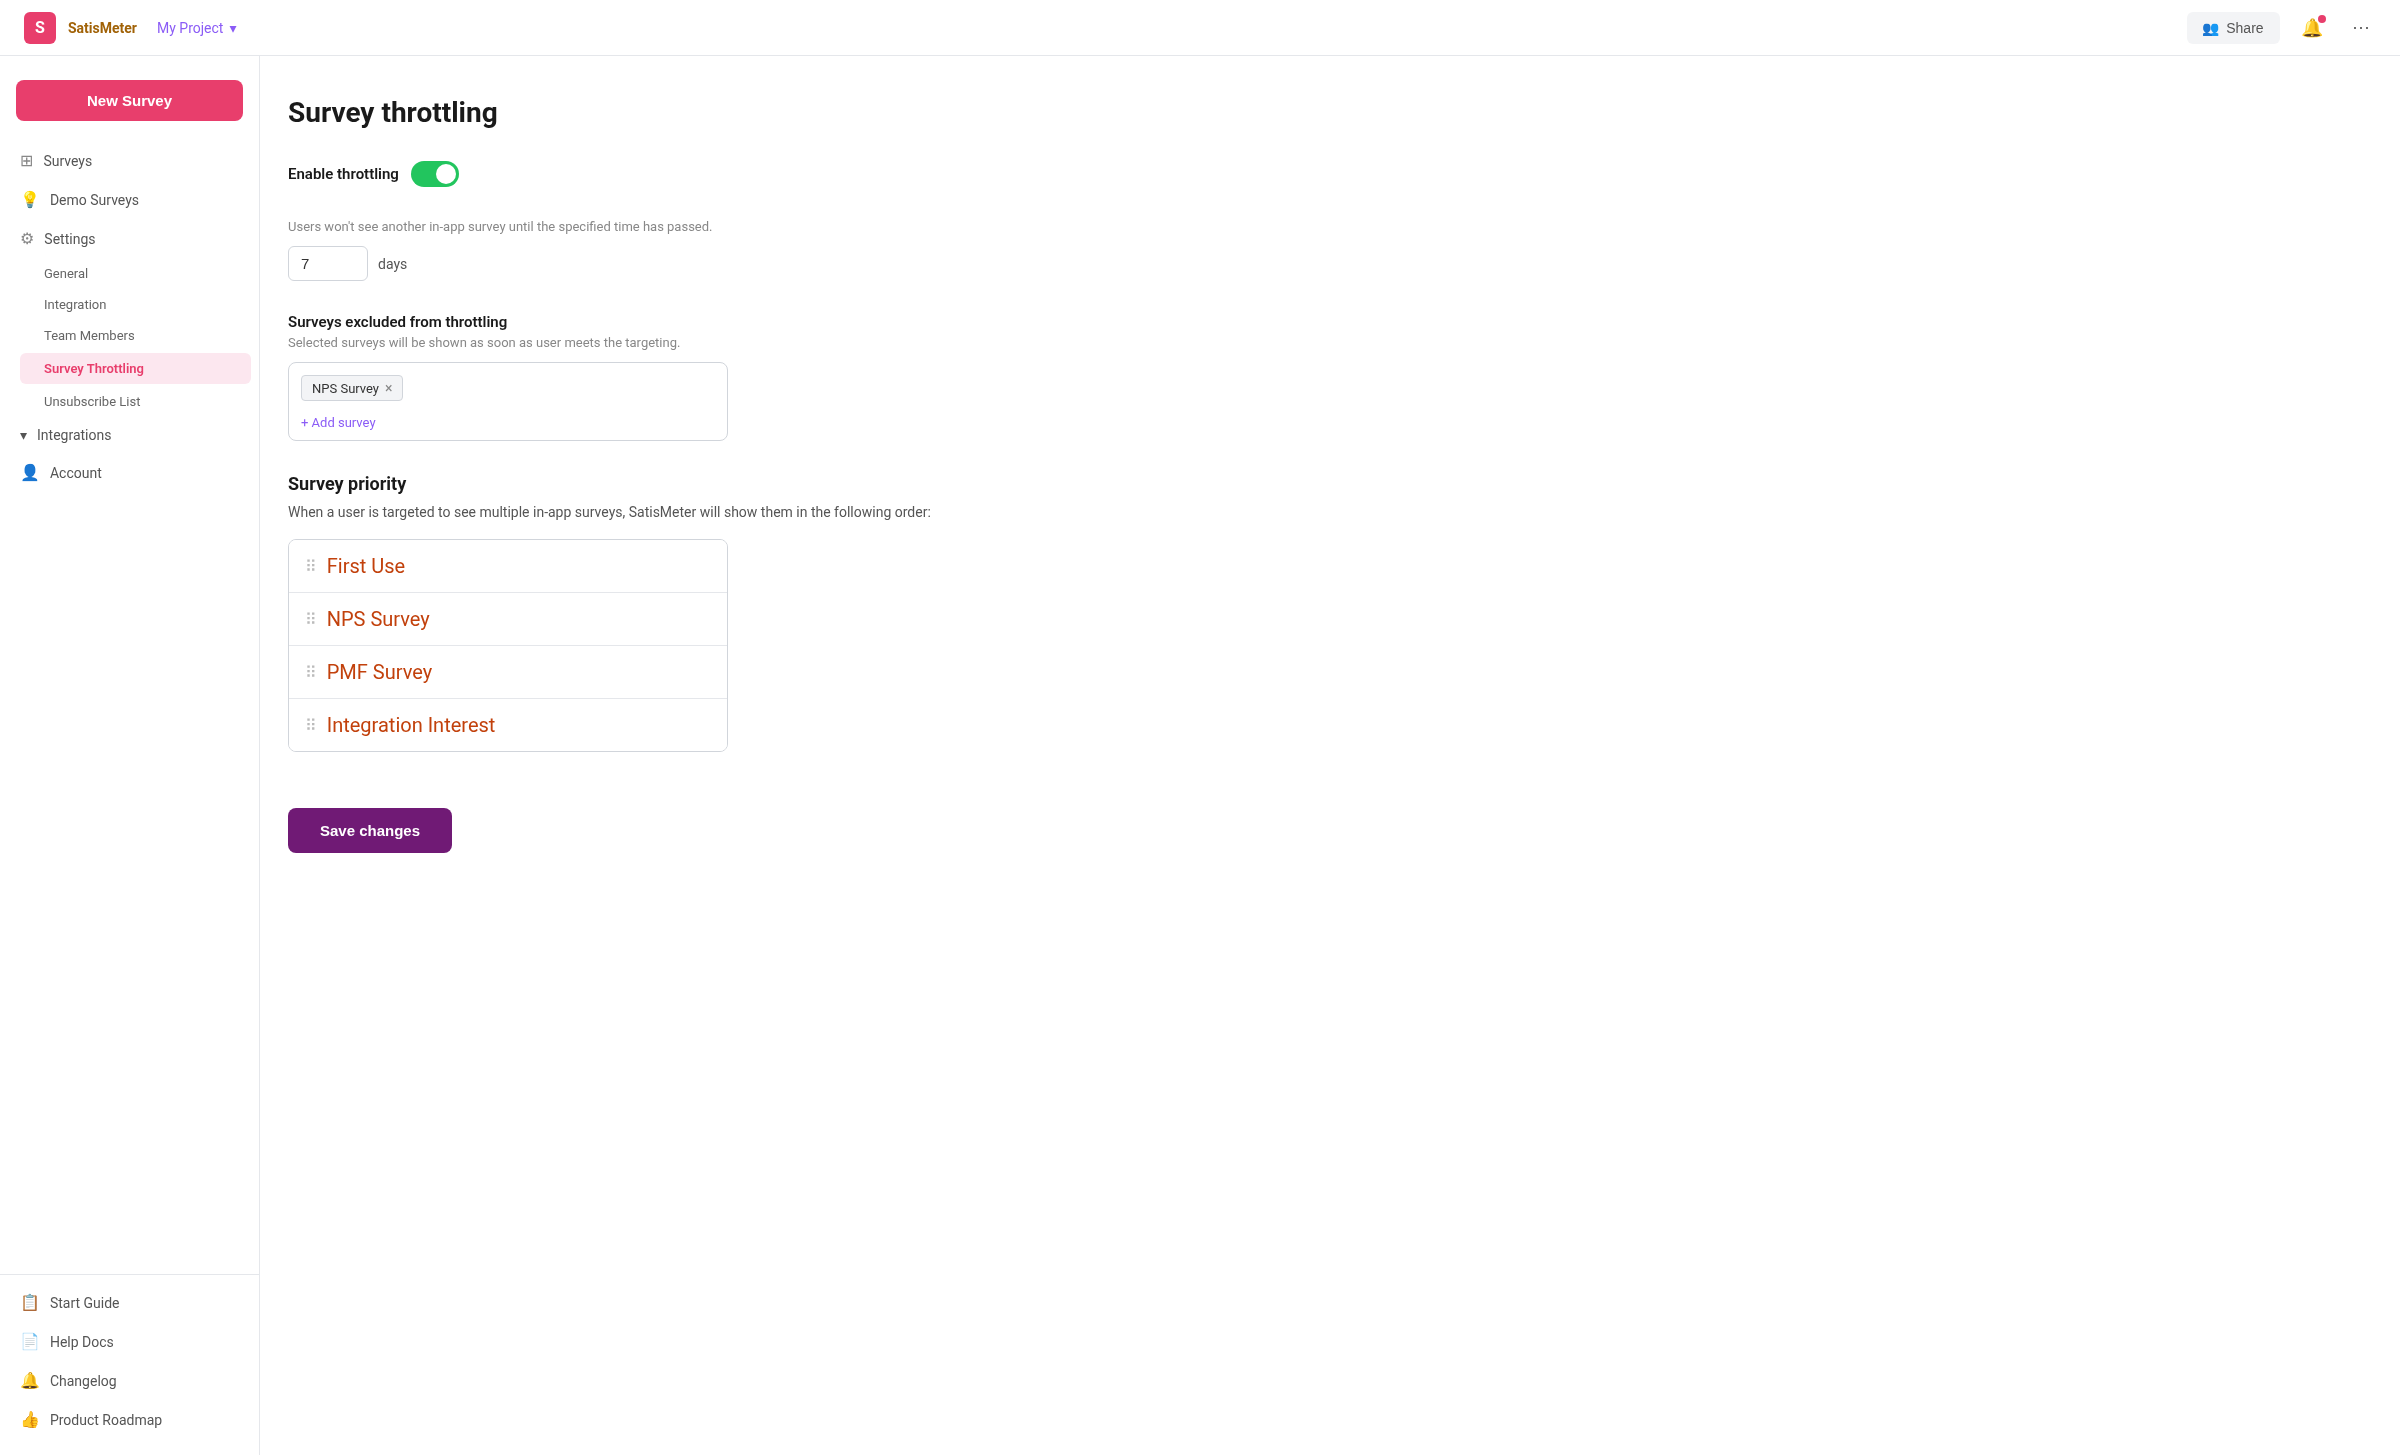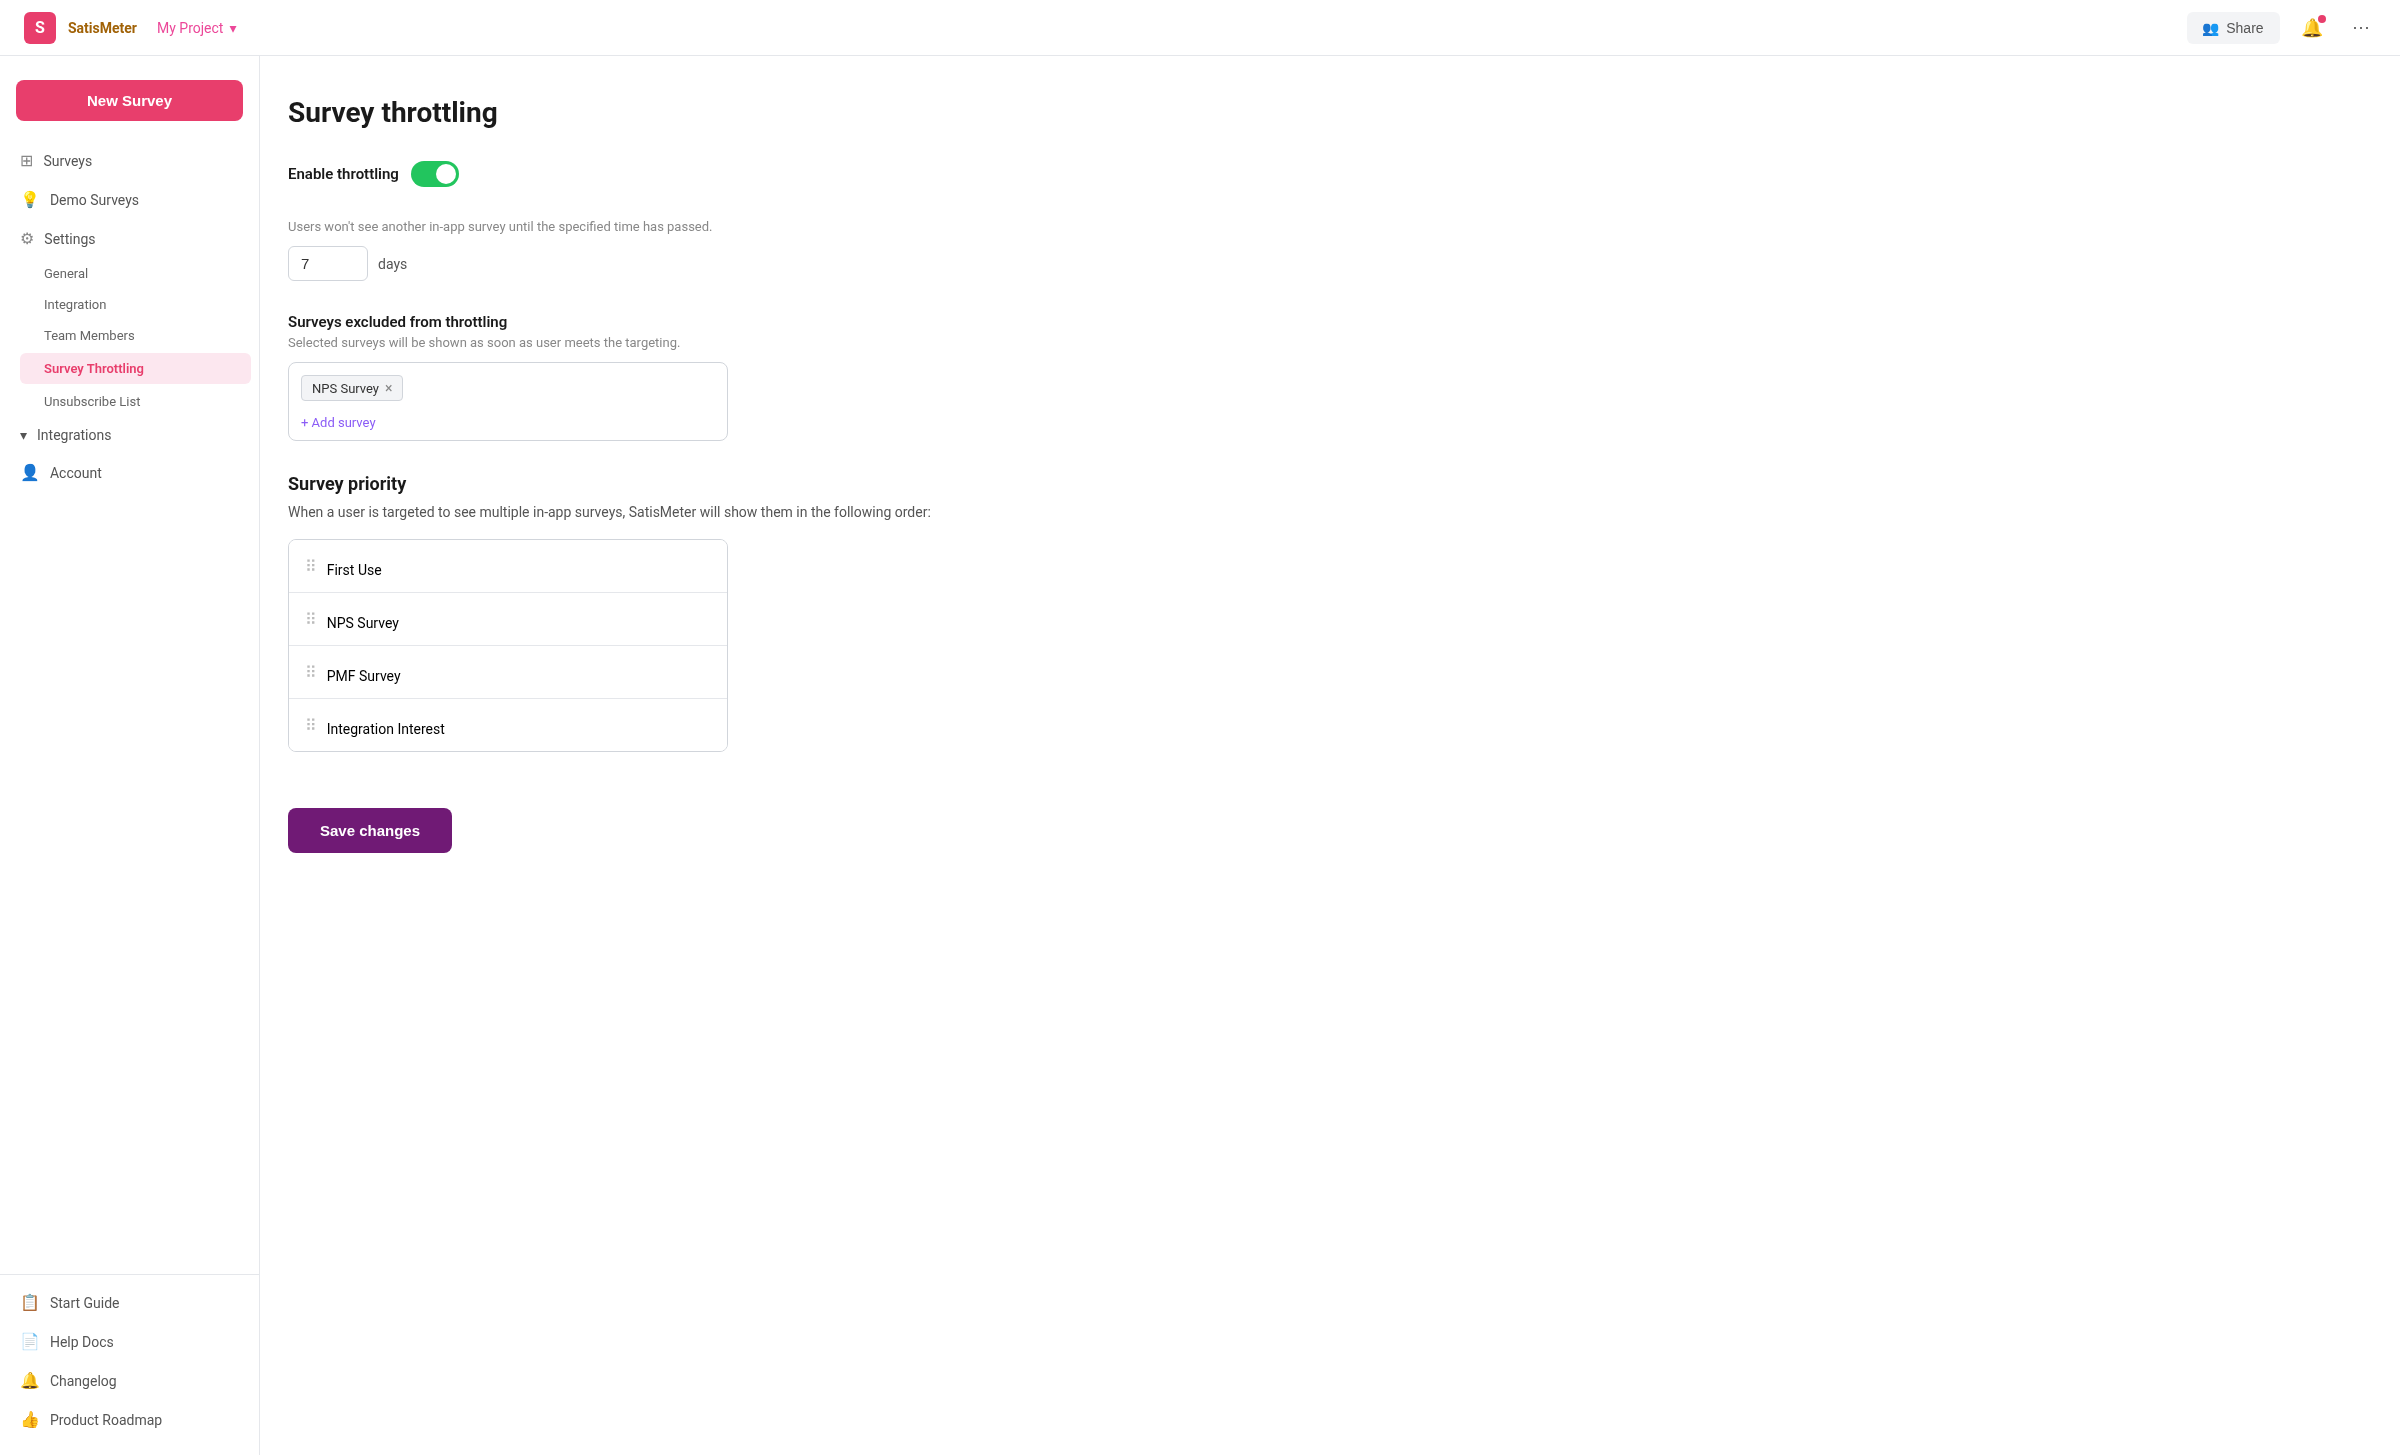--- a/index.html
+++ b/index.html
@@ -12,21 +12,21 @@
       background: #fff; position: fixed; top: 0; left: 0; right: 0; z-index: 100;
     }
     .topnav-left { display: flex; align-items: center; gap: 12px; }
     .logo-icon {
       width: 32px; height: 32px; background: #e83e6c; border-radius: 6px;
       display: flex; align-items: center; justify-content: center; color: #fff; font-size: 16px; font-weight: bold;
     }
     .brand-name { font-size: 14px; font-weight: 700; color: #a16207; text-align: right; }
     .project-selector {
       display: flex; align-items: center; gap: 6px; cursor: pointer;
-      color: #ec4899; font-size: 14px; padding: 4px 8px; border-radius: 4px;
+      color: #8b5cf6; font-size: 14px; padding: 4px 8px; border-radius: 4px;
     }
     .topnav-right { display: flex; align-items: center; gap: 16px; }
     .share-btn {
       display: flex; align-items: center; gap: 6px; padding: 8px 16px;
       background: #f3f4f6; border: none; border-radius: 6px; cursor: pointer;
       font-size: 14px; color: #555;
     }
     .icon-btn {
       background: none; border: none; cursor: pointer; color: #555;
       font-size: 18px; padding: 6px; border-radius: 4px;
@@ -116,21 +116,21 @@
     .priority-desc { font-size: 14px; color: #555; margin-bottom: 16px; line-height: 1.5; }
     .priority-list {
       border: 1px solid #d1d5db; border-radius: 8px; max-width: 440px; overflow: hidden;
     }
     .priority-item {
       display: flex; align-items: center; gap: 10px; padding: 14px 16px;
       border-bottom: 1px solid #e5e7eb; background: #fff; cursor: grab;
     }
     .priority-item:last-child { border-bottom: none; }
     .drag-handle { color: #bbb; font-size: 16px; }
-    .priority-item-label { font-size: 14px; color: #000000; margin-top: 8px; }
+    .priority-item-label { font-size: 20px; color: #c2410c; }
 
     
     .save-btn {
       padding: 14px 32px; background: #701a75; color: #fff; border: none;
       border-radius: 8px; font-size: 15px; font-weight: 600; cursor: pointer;
       margin-top: 24px;
     }
   </style>
 </head>
 <body>

